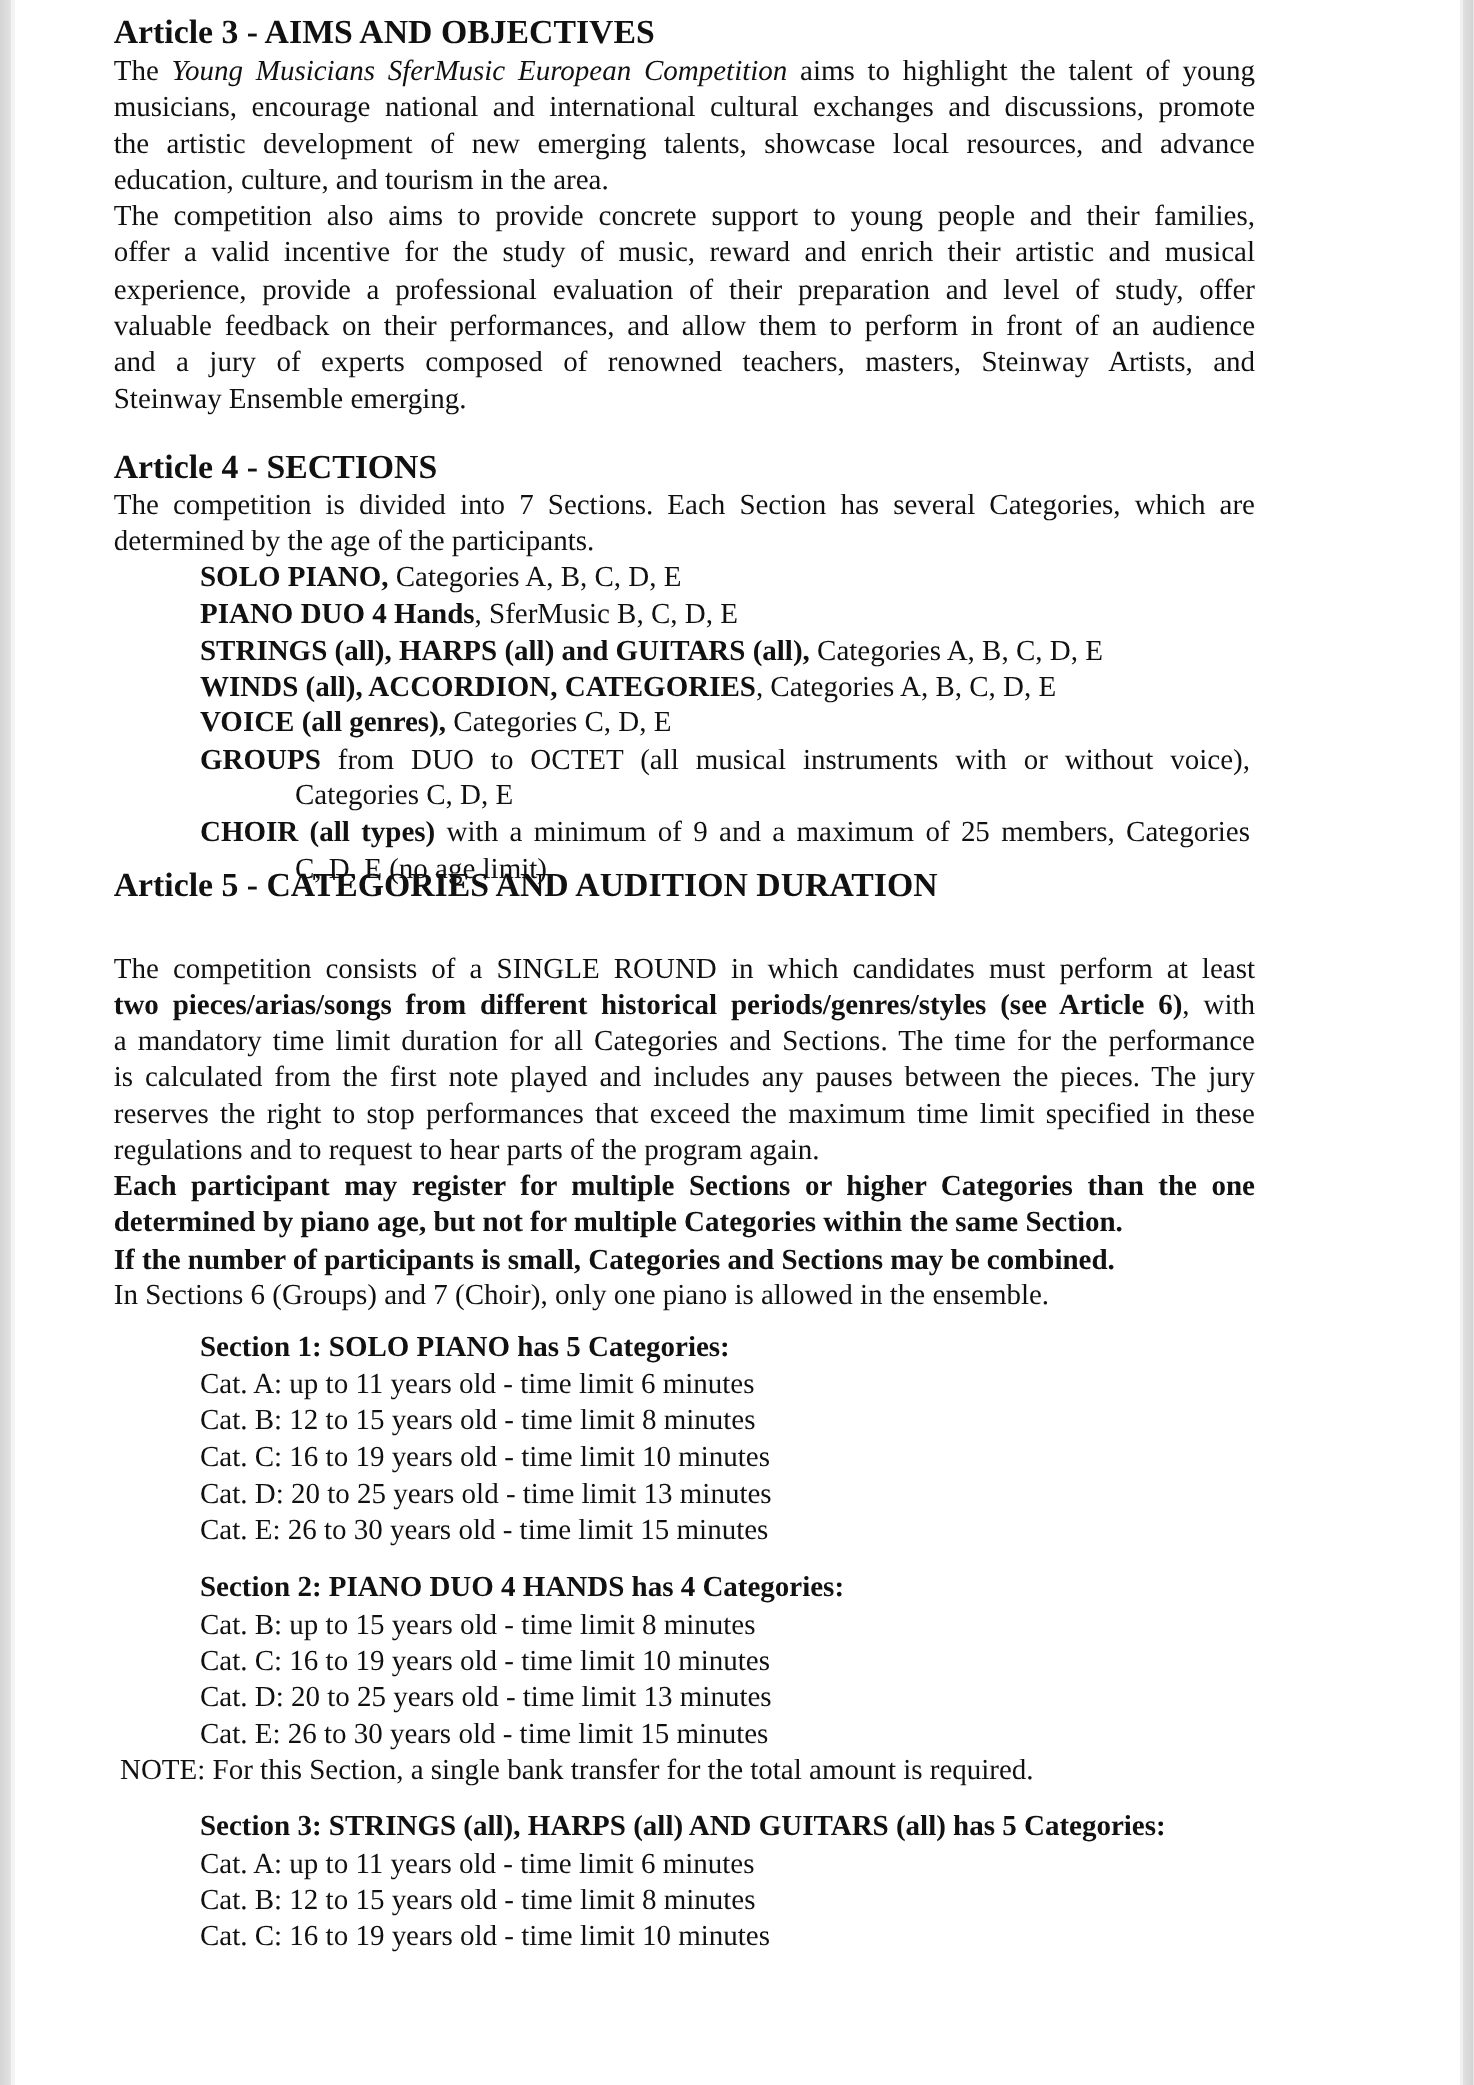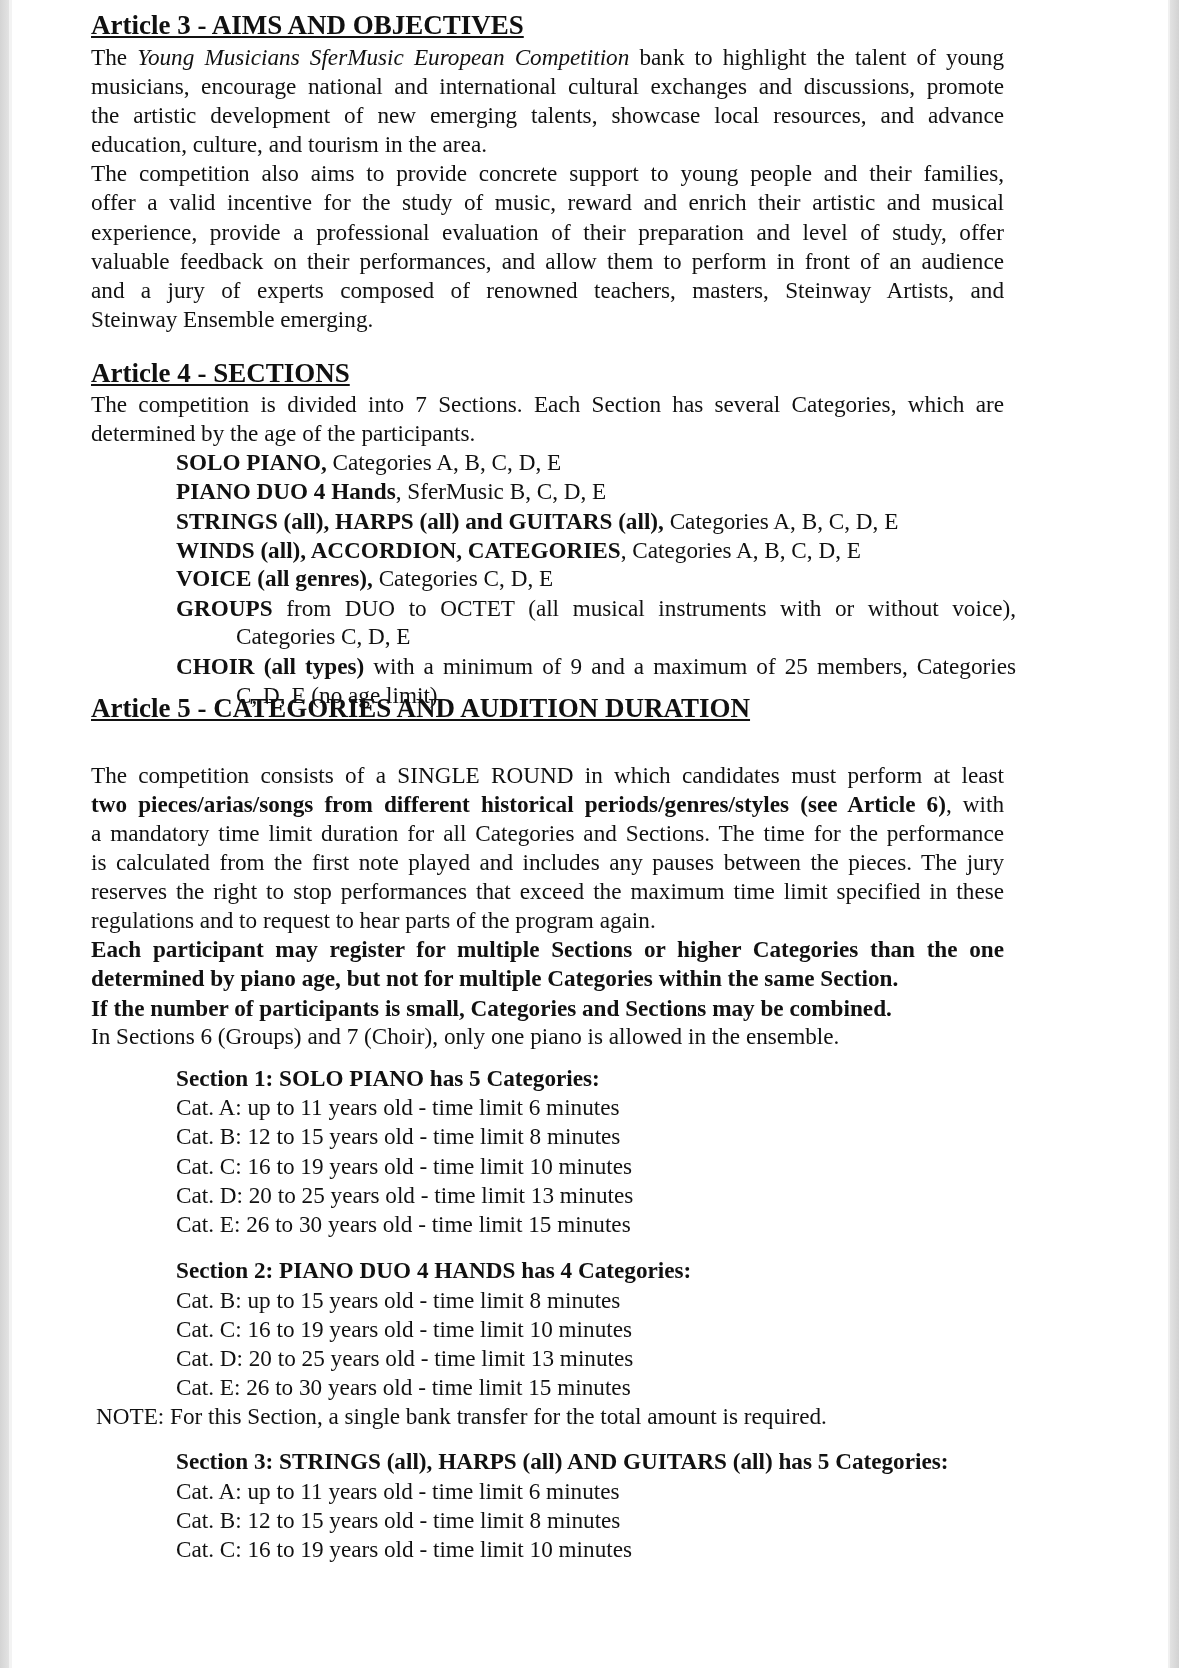--- a/index.html
+++ b/index.html
@@ -11,35 +11,35 @@
   }
   .edge-left { position:absolute; left:0; top:0; width:9px; height:1668px;
     background:linear-gradient(to right,#d4d4d4,#e3e3e3); }
   .edge-left::after { content:""; position:absolute; right:-3px; top:0; width:3px; height:100%; background:#f3f3f3; }
   .edge-right { position:absolute; left:1170px; top:0; width:9px; height:1668px;
     background:linear-gradient(to right,#e2e2e2,#d2d2d2); }
   .edge-right::before { content:""; position:absolute; left:-2px; top:0; width:2px; height:100%; background:#f0f0f0; }
 
   .ln { position:absolute; left:91px; width:913px; font-size:23.2px; line-height:29px; white-space:nowrap; }
   .just { text-align:justify; text-align-last:justify; white-space:normal; height:29px; overflow:hidden; }
-  .h { font-weight:bold; font-size:27px; line-height:32px;text-decoration:underline; }
+  .h { font-weight:bold; font-size:27px; line-height:32px; }
   .b { font-weight:bold; }
   .i { font-style:italic; }
-  .ind1 { left:176px; width:840px; }
+  .ind1 { left:160px; width:840px; }
   .ind2 { left:236px; width:768px; }
   .note { left:96px; }
 </style>
 </head>
 <body>
 
 <div class="edge-left"></div>
 <div class="edge-right"></div>
 
 <div class="ln h" style="top:9px">Article 3 - AIMS AND OBJECTIVES</div>
-<div class="ln just" style="top:43px"><span>The </span><span class="i">Young Musicians SferMusic European Competition</span><span> bank to highlight the talent of young</span></div>
+<div class="ln just" style="top:43px"><span>The </span><span class="i">Young Musicians SferMusic European Competition</span><span> aims to highlight the talent of young</span></div>
 <div class="ln just" style="top:72px">musicians, encourage national and international cultural exchanges and discussions, promote</div>
 <div class="ln just" style="top:101px">the artistic development of new emerging talents, showcase local resources, and advance</div>
 <div class="ln" style="top:130px">education, culture, and tourism in the area.</div>
 <div class="ln just" style="top:159px">The competition also aims to provide concrete support to young people and their families,</div>
 <div class="ln just" style="top:188px">offer a valid incentive for the study of music, reward and enrich their artistic and musical</div>
 <div class="ln just" style="top:218px">experience, provide a professional evaluation of their preparation and level of study, offer</div>
 <div class="ln just" style="top:247px">valuable feedback on their performances, and allow them to perform in front of an audience</div>
 <div class="ln just" style="top:276px">and a jury of experts composed of renowned teachers, masters, Steinway Artists, and</div>
 <div class="ln" style="top:305px">Steinway Ensemble emerging.</div>
 

